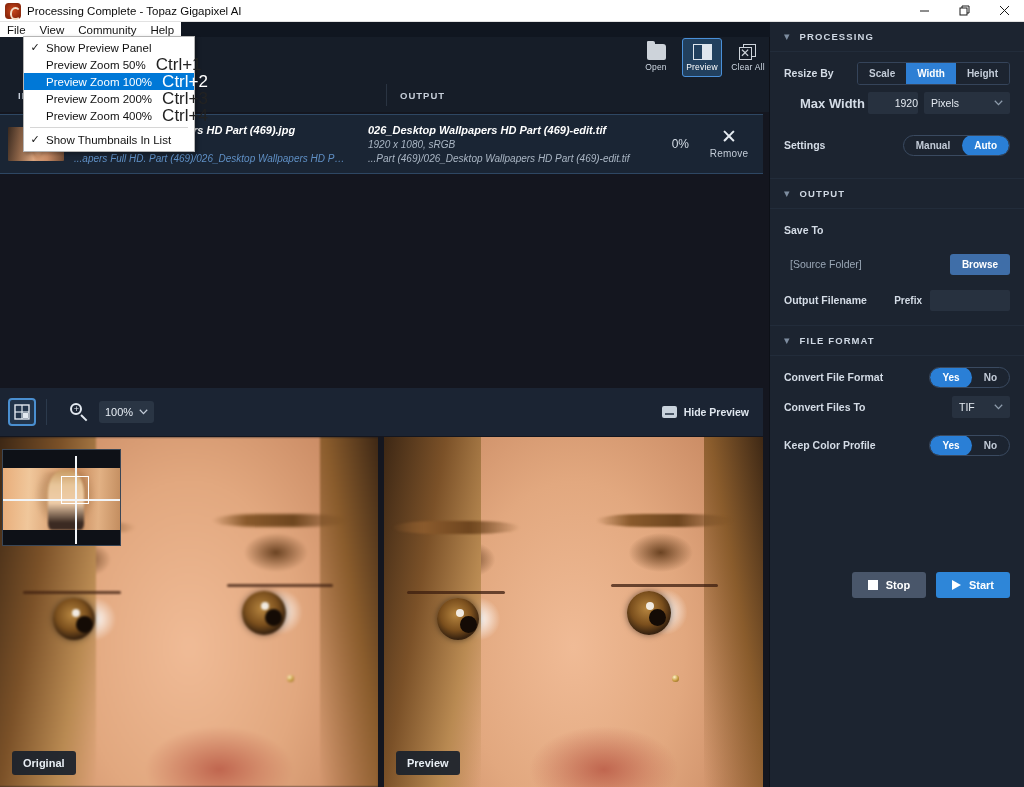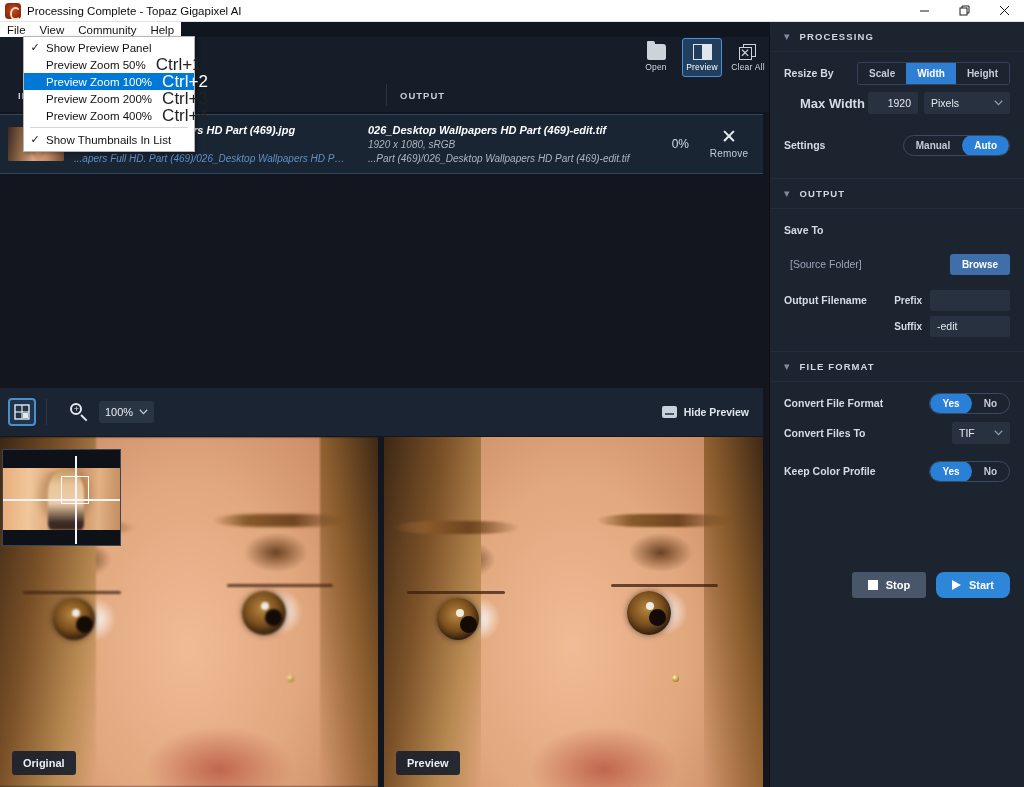--- a/index.html
+++ b/index.html
@@ -302,21 +302,21 @@
 
   .seg { display: flex; border: 1px solid #35445a; border-radius: 3px; overflow: hidden; }
   .seg > div {
     padding: 0 11px; height: 21px; display: flex; align-items: center;
     font-size: 10px; font-weight: bold; color: #c3ccd8; background: #1c2430;
   }
   .seg > div.on { background: #2e7fd4; color: #ffffff; }
 
   .numbox {
     width: 50px; height: 22px; background: #27313f; border-radius: 2px;
-    display: flex; align-items: center; justify-content: flex-end; padding-right: 7px;
+    display: flex; align-items: center; justify-content: flex-end; 
     font-size: 10.5px; color: #e3e9f0;
   }
   .selbox {
     height: 22px; background: #27313f; border-radius: 2px; display: flex; align-items: center;
     justify-content: space-between; padding: 0 7px; font-size: 10.5px; color: #e3e9f0; gap: 6px;
   }
 
   .pill {
     display: flex; align-items: center; border: 1px solid #3a4a60; border-radius: 11px;
     height: 21px; overflow: hidden;
@@ -346,21 +346,21 @@
 
   .footer {
     position: absolute; left: 770px; bottom: 0; width: 254px; height: 52px;
     display: flex; align-items: center; justify-content: flex-end; gap: 10px; padding-right: 14px;
   }
   .btn-stop, .btn-start {
     height: 26px; border-radius: 3px; display: flex; align-items: center;
     justify-content: center; gap: 8px; font-size: 11px; font-weight: bold; color: #fff;
   }
   .btn-stop { width: 74px; background: #49566a; }
-  .btn-start { width: 74px; background: #2e86d8; border-radius: 8px; }
+  .btn-start { width: 74px; background: #2e86d8; }
   .sq-ico { width: 10px; height: 10px; background: #fff; }
   .tri-ico {
     width: 0; height: 0; border-left: 9px solid #fff;
     border-top: 5.5px solid transparent; border-bottom: 5.5px solid transparent;
   }
   .vline-panel { position:absolute; left:769px; top:37px; width:1px; height:750px; background:#0d1017; }
 </style>
 </head>
 <body>
 
@@ -594,25 +594,20 @@
       <div class="savepath">[Source Folder]</div>
       <div class="browse">Browse</div>
     </div>
 
     <div class="fieldrow" style="margin-top:8px;">
       <div class="lbl-r" style="width:96px;">Output Filename</div>
       <div class="fl">Prefix</div>
       <div class="field"></div>
     </div>
 
-    <div class="fieldrow">
-      <div style="width:96px;"></div>
-      <div class="fl">Suffix</div>
-      <div class="field">-edit</div>
-    </div>
 
     <div class="divline" style="margin-top:12px;"></div>
 
     <div class="sect-hdr">
       <span class="chev">▾</span>
       <span class="st">FILE FORMAT</span>
     </div>
 
     <div class="row" style="margin-top:6px;">
       <div class="lbl-r">Convert File Format</div>

